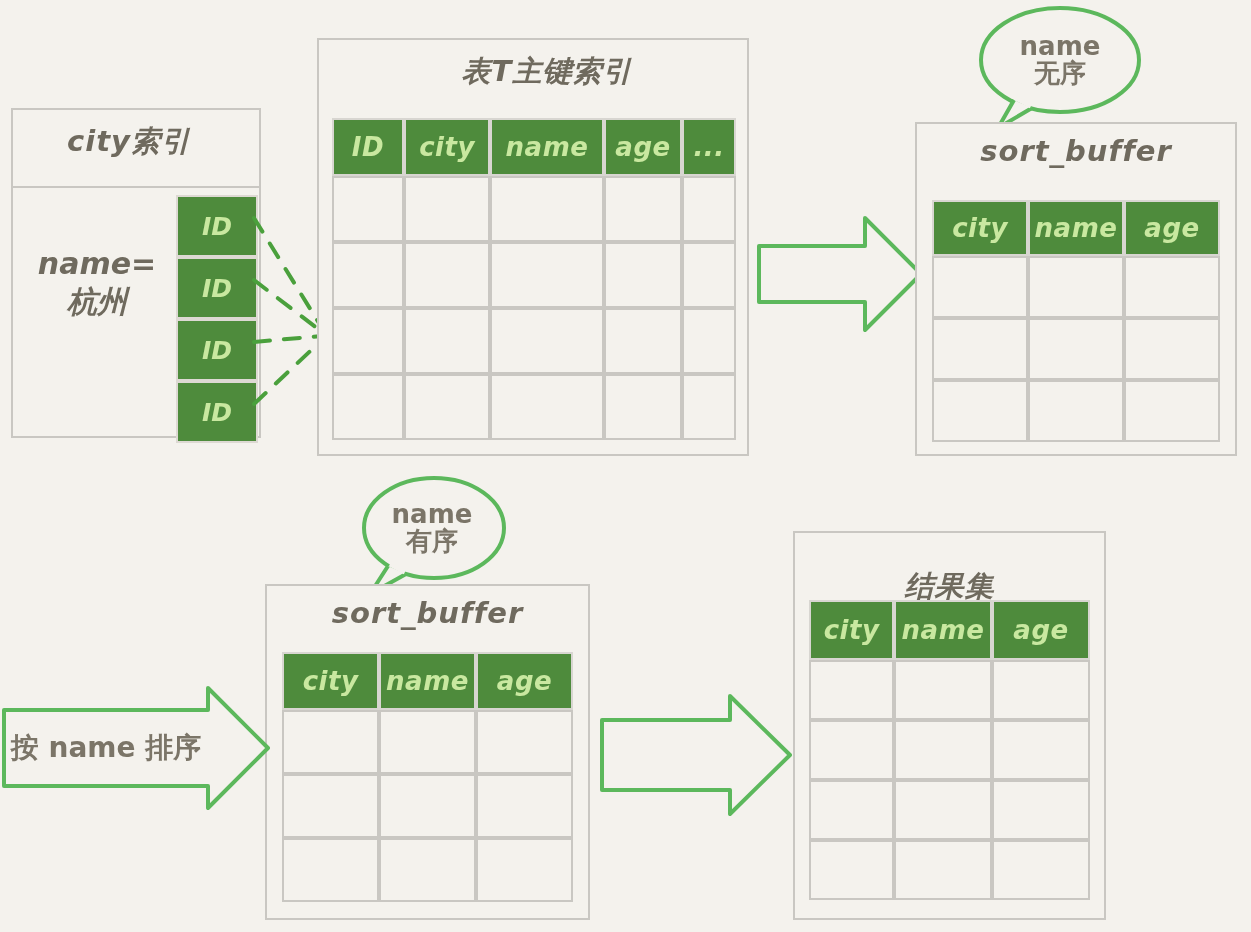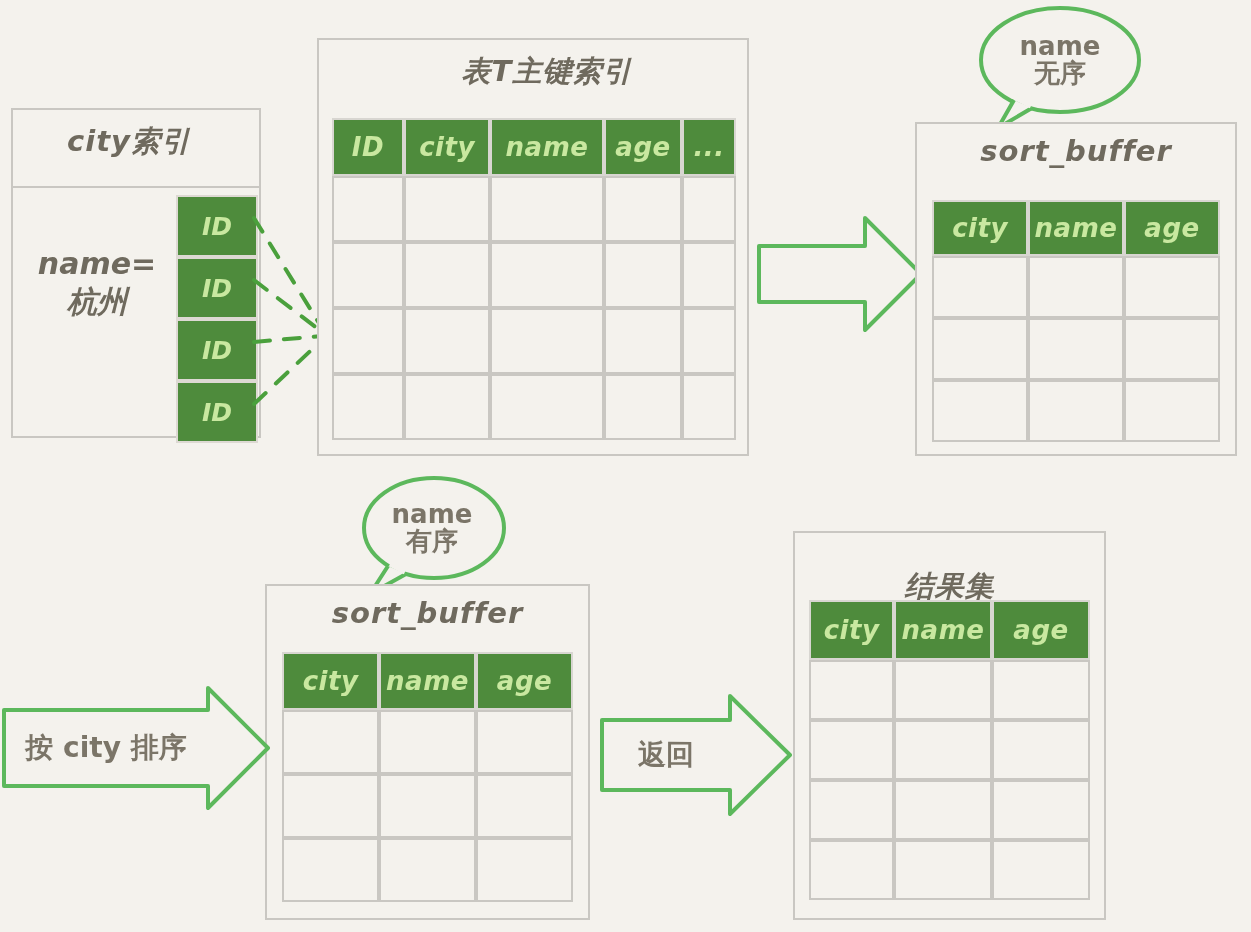--- a/index.html
+++ b/index.html
@@ -243,28 +243,27 @@
     <div class="cell"></div>
     <div class="cell"></div>
     <div class="cell"></div>
   </div>
 
   <div class="blockarrow" style="left:2px; top:686px;">
     <svg width="268" height="124" viewBox="0 0 268 124">
       <path d="M2,24 L206,24 L206,2 L266,62 L206,122 L206,100 L2,100 Z" fill="none" stroke="#5cb85c" stroke-width="4" stroke-linejoin="round"></path>
     </svg>
   </div>
-  <div class="arrow-label" style="left:2px; top:686px; width:208px; height:124px;">按 city 排序</div>
+  <div class="arrow-label" style="left:2px; top:686px; width:208px; height:124px;">按 name 排序</div>
 
   <div class="blockarrow" style="left:600px; top:692px;">
     <svg width="192" height="126" viewBox="0 0 192 126">
       <path d="M2,28 L130,28 L130,4 L190,63 L130,122 L130,98 L2,98 Z" fill="none" stroke="#5cb85c" stroke-width="4" stroke-linejoin="round"></path>
     </svg>
   </div>
-  <div class="arrow-label" style="left:600px; top:692px; width:132px; height:126px;">返回</div>
 
   <div class="panel" id="rs-box" style="left:793px; top:531px; width:313px; height:389px;"></div>
   <div class="panel-title" style="position:absolute; left:793px; top:541px; width:313px;margin-top:26px;">结果集</div>
 
   <div class="grid" id="rs-grid" style="left:809px; top:600px; width:281px; height:302px;
               grid-template-columns: 85px 98px 98px;
               grid-template-rows: 60px 60px 60px 60px 60px;">
     <div class="cell head">city</div>
     <div class="cell head">name</div>
     <div class="cell head">age</div>

